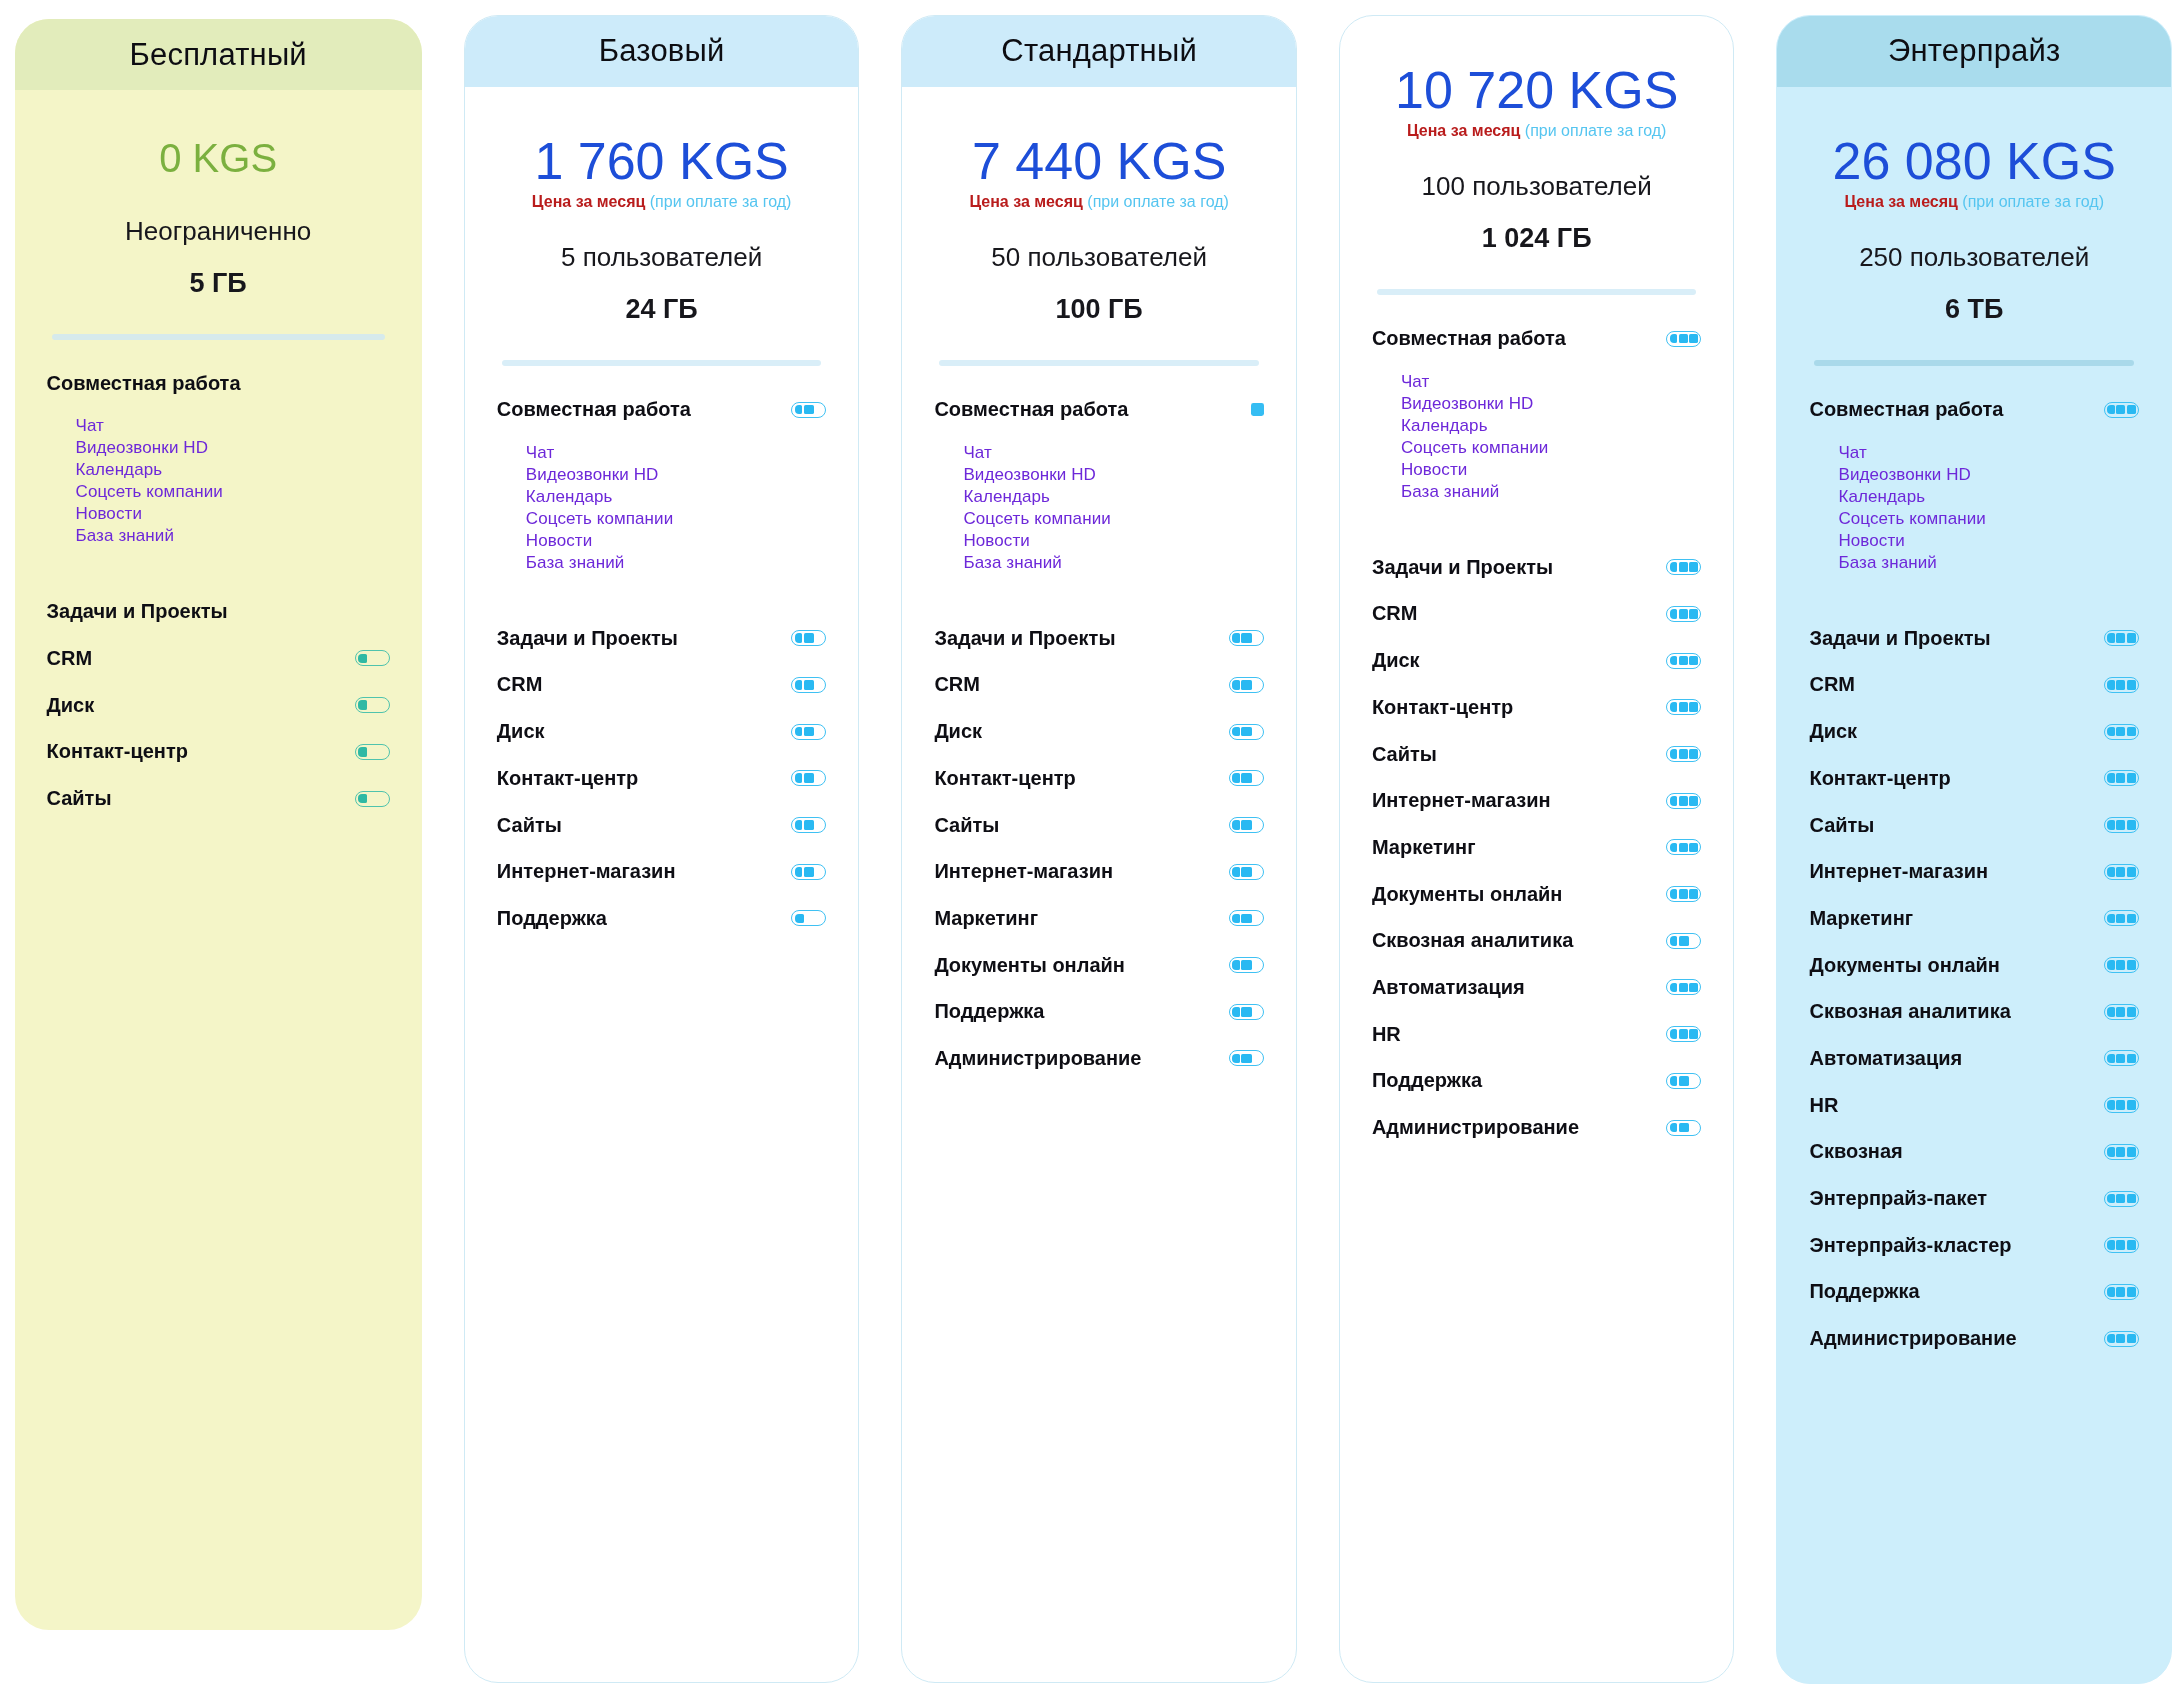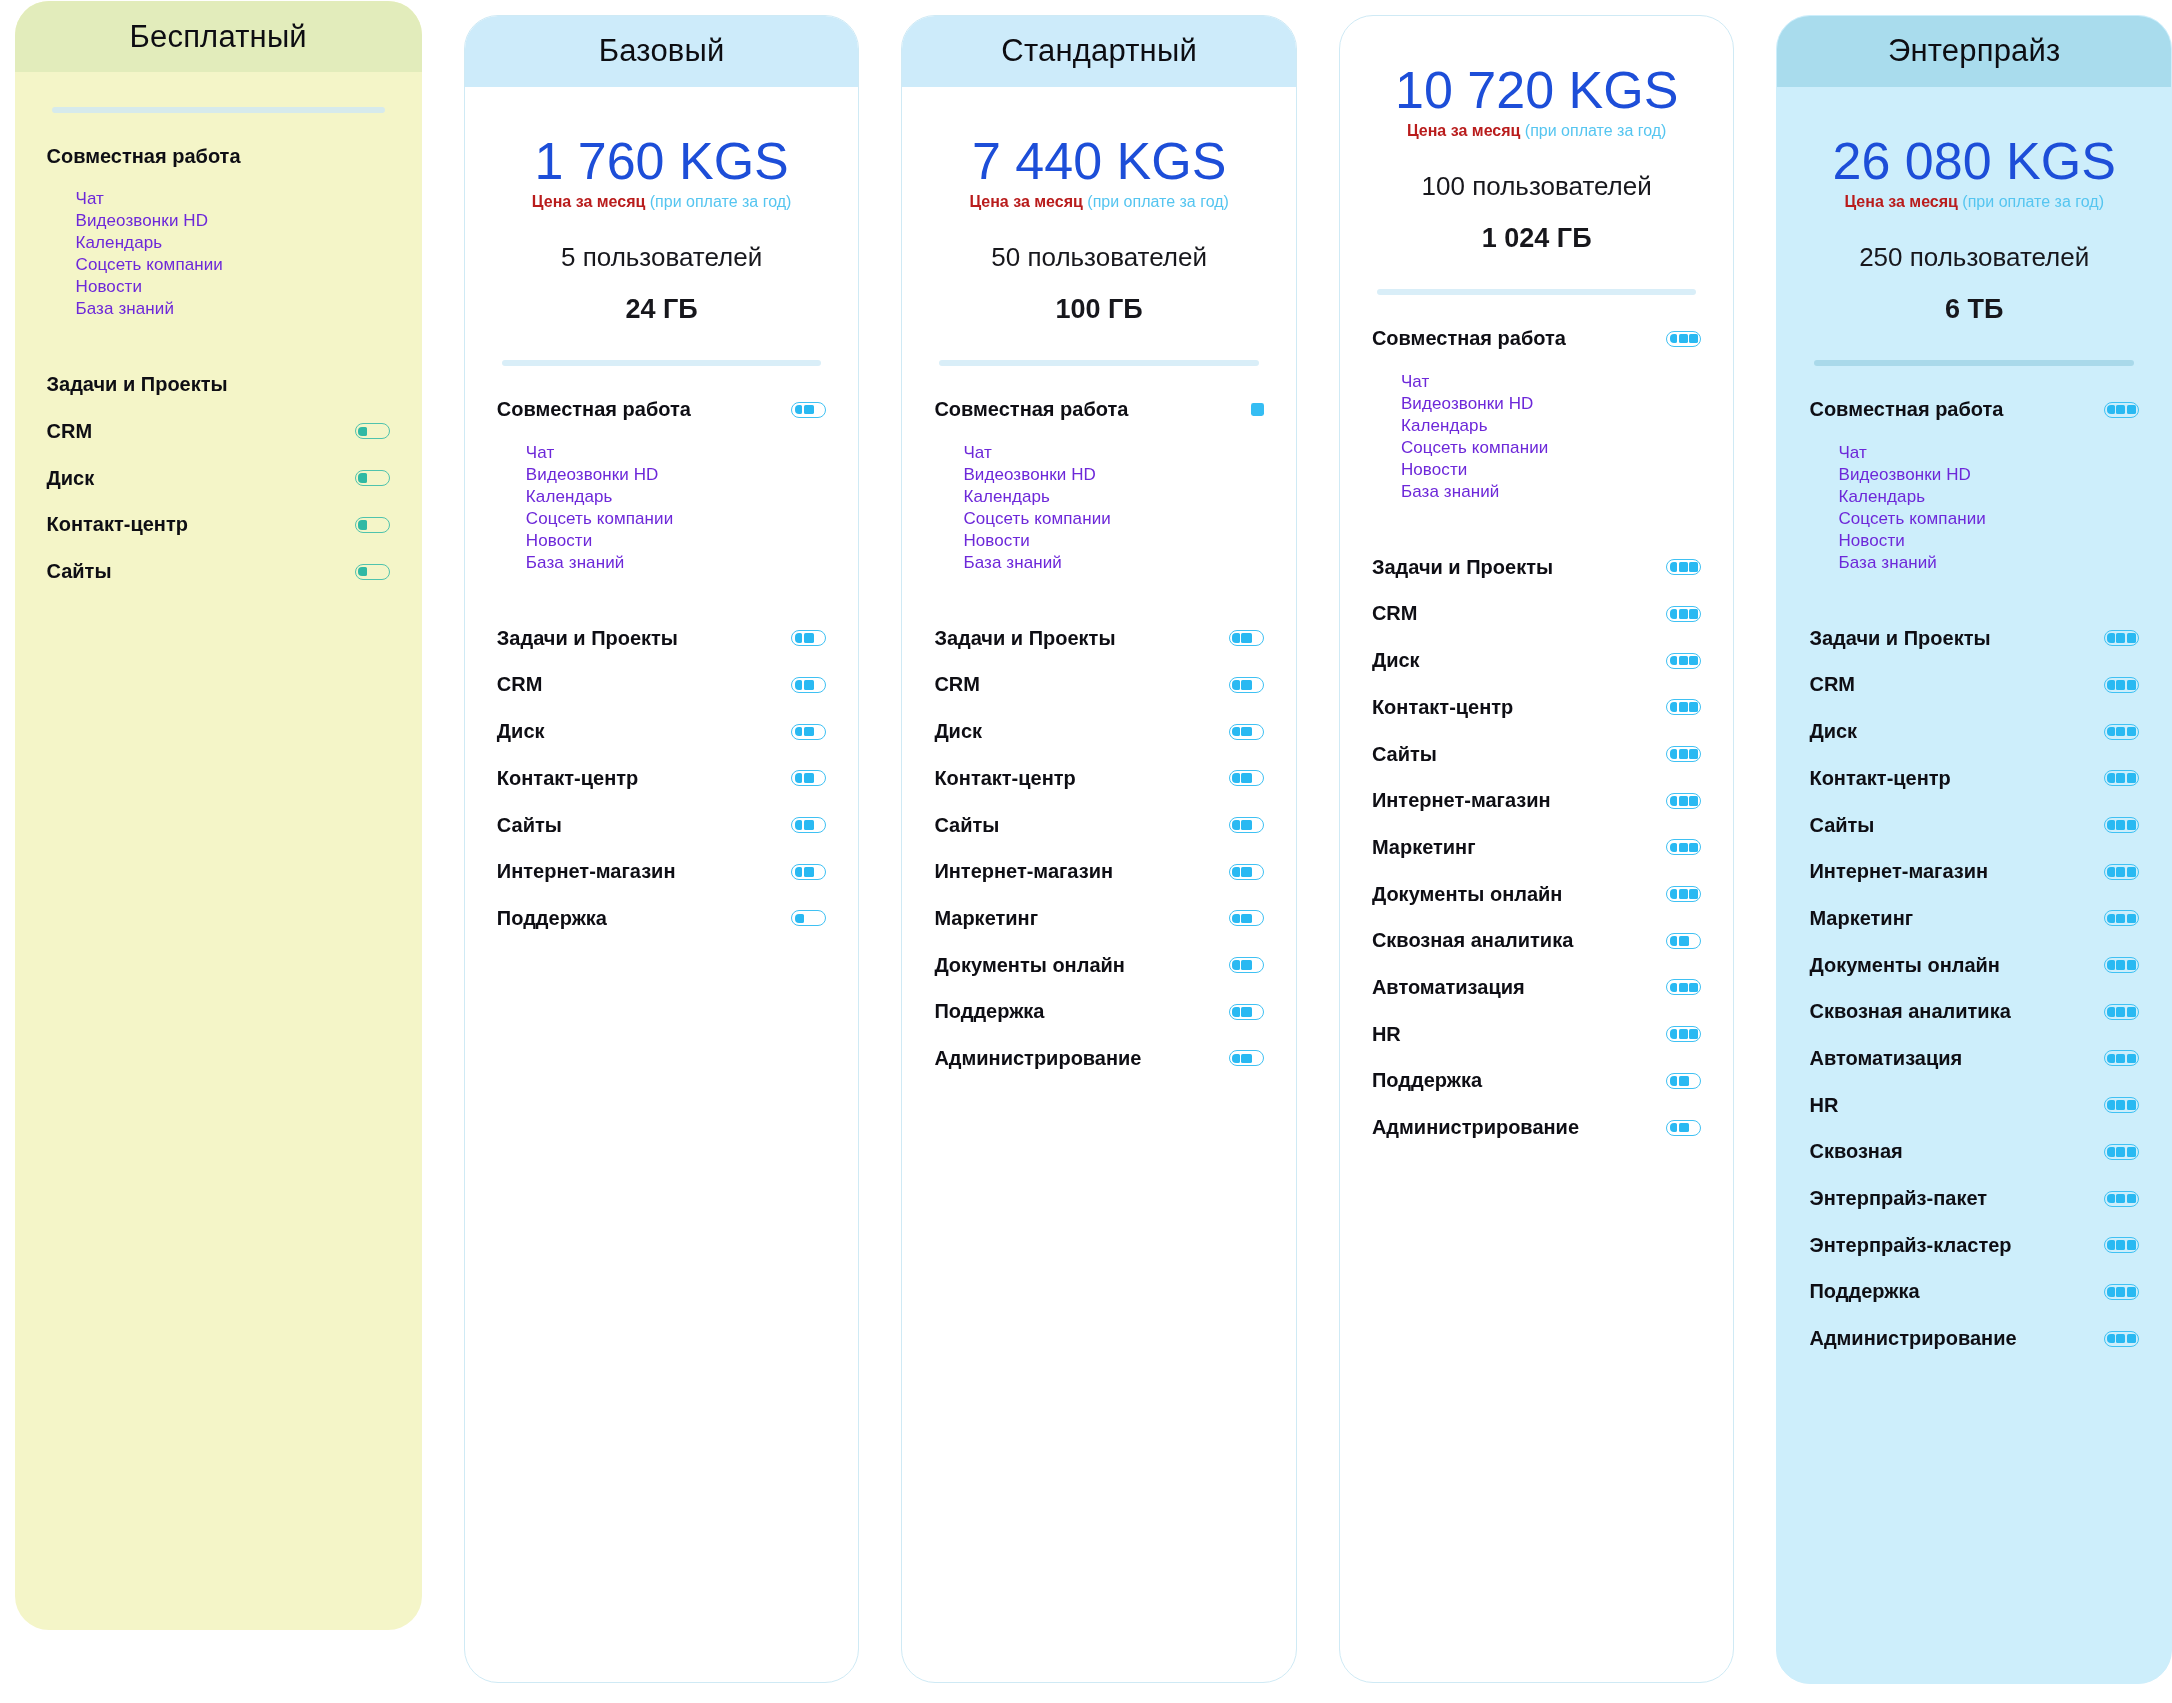--- a/index.html
+++ b/index.html
@@ -21,21 +21,21 @@
   
   .card{
     position:relative;
     box-sizing:border-box;
     border-radius:34px;
     overflow:hidden;
     display:flex;
     flex-direction:column;
   }
   .card.free{
-    width:413px;margin-left:14.5px;margin-top:1px;margin-bottom:73px;
+    width:413px;margin-left:14.5px;margin-top:19px;margin-bottom:73px;
     background:#f4f5c8;
   }
   .card.paid{
     width:401px;margin-top:14.5px;margin-bottom:20px;margin-left:42px;
     background:#ffffff;
     border:1.6px solid #cfeaf5;
   }
   .card.ent{
     width:401px;margin-top:14.5px;margin-bottom:19.3px;margin-left:42px;
     background:#cdeefb;
@@ -137,20 +137,25 @@
   }
 </style>
 </head>
 <body>
 
 <div class="board">
     <div class="card free">
       <div class="cardhead">
         <span>Бесплатный</span>
       </div>
+      <div class="priceblock">
+        <div class="price">0 KGS</div>
+        <div class="users">Неограниченно</div>
+        <div class="storage">5 ГБ</div>
+      </div>
       <div class="divider"></div>
       <div class="features">
         <div class="frow group">
           <span class="lbl">Совместная работа</span>
         </div>
         <div class="frow sub">
           <span class="lbl">Чат</span>
         </div>
         <div class="frow sub">
           <span class="lbl">Видеозвонки HD</span>

